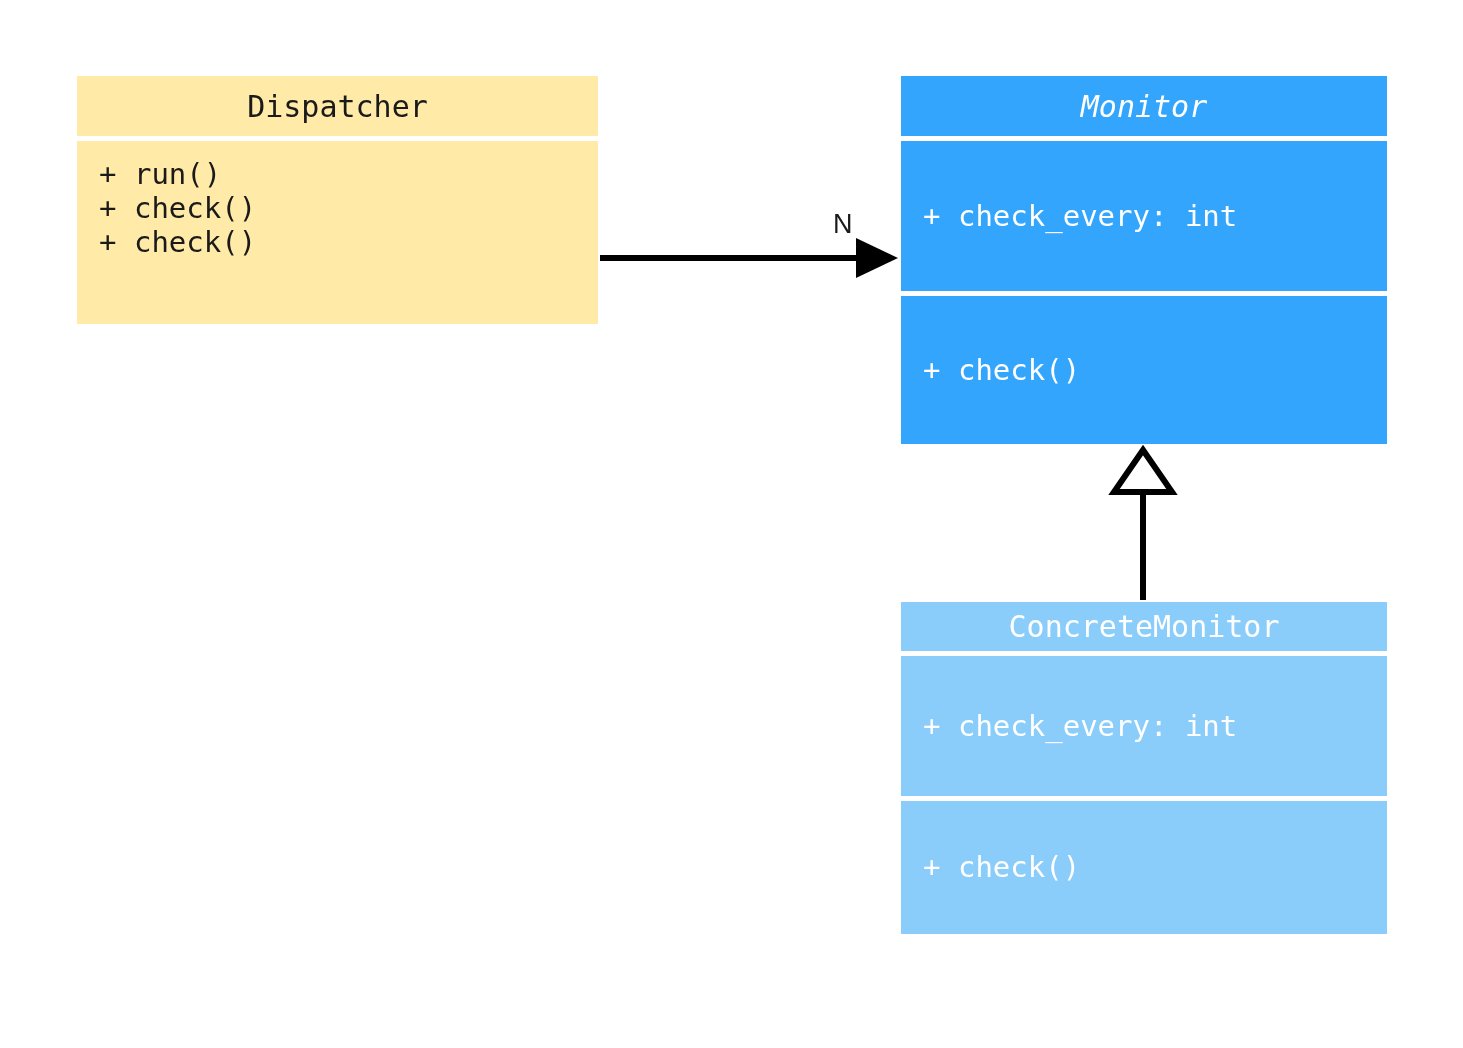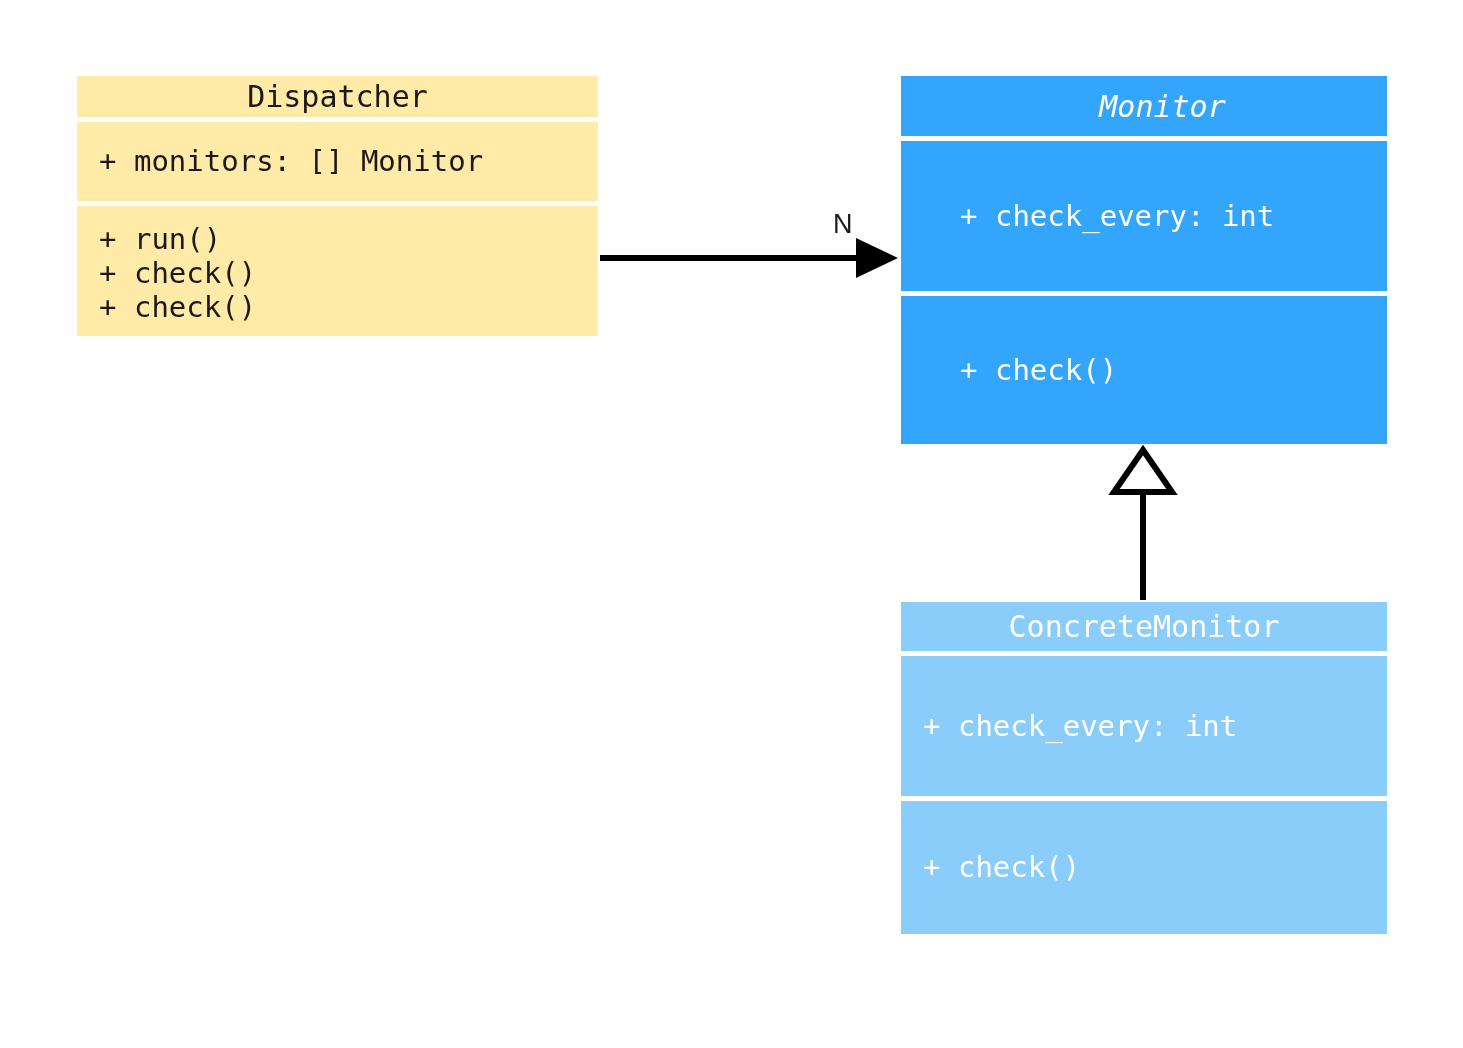--- a/index.html
+++ b/index.html
@@ -56,21 +56,21 @@
     white-space: pre;
   }
 
   
   .theme-dispatcher .compartment { background: #ffeaa7; }
   .theme-dispatcher .class-title,
   .theme-dispatcher .member-line { color: #1a1a1a; }
 
   .theme-monitor .compartment { background: #33a5fc; }
   .theme-monitor .class-title,
-  .theme-monitor .member-line { color: #ffffff; padding-left: 37px; }
+  .theme-monitor .member-line { color: #ffffff; }
 
   .theme-concrete .compartment { background: #8acdfb; }
   .theme-concrete .class-title,
   .theme-concrete .member-line { color: #ffffff; }
 
   
   .connector-layer {
     position: absolute;
     left: 0;
     top: 0;
@@ -84,25 +84,22 @@
     font-size: 27px;
     color: #1a1a1a;
     white-space: nowrap;
   }
 </style>
 </head>
 <body>
 
 <div id="canvas">
 
-  <div class="uml-class theme-dispatcher" style="left:77px; top:76px; width:521px; height:260px;">
+  <div class="uml-class theme-dispatcher" style="left:77px; top:76px; width:521px; height:296px;">
     <div class="compartment class-title" style="height:60px;">Dispatcher</div>
-    <div class="compartment member-list" style="height:115px;">
-      <div class="member-line">+ monitors: [] Monitor</div>
-    </div>
     <div class="compartment member-list" style="height:183px; justify-content:flex-start; padding-top:16px;">
       <div class="member-line">+ run()</div>
       <div class="member-line">+ check()</div>
       <div class="member-line">+ check()</div>
     </div>
   </div>
 
   <div class="uml-class theme-monitor" style="left:901px; top:76px; width:486px; height:368px;">
     <div class="compartment class-title abstract" style="height:60px;">Monitor</div>
     <div class="compartment member-list" style="height:150px;">

